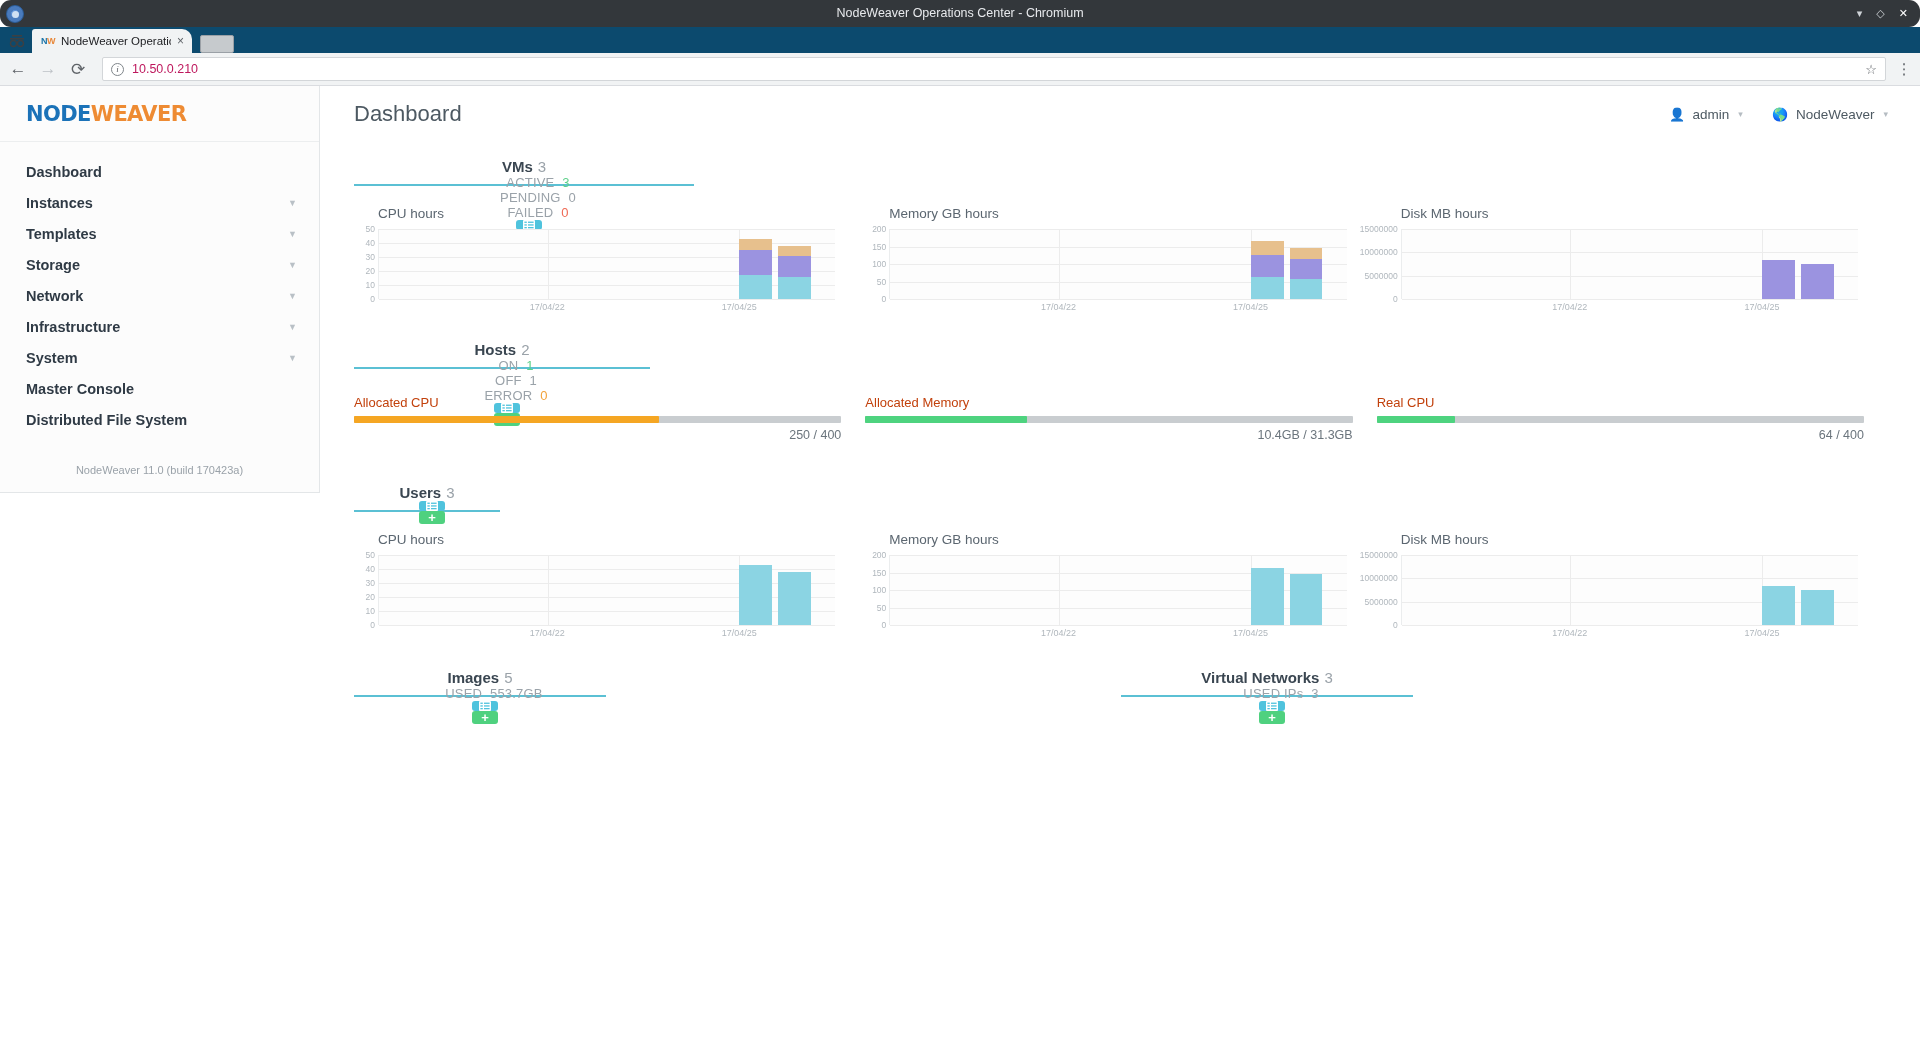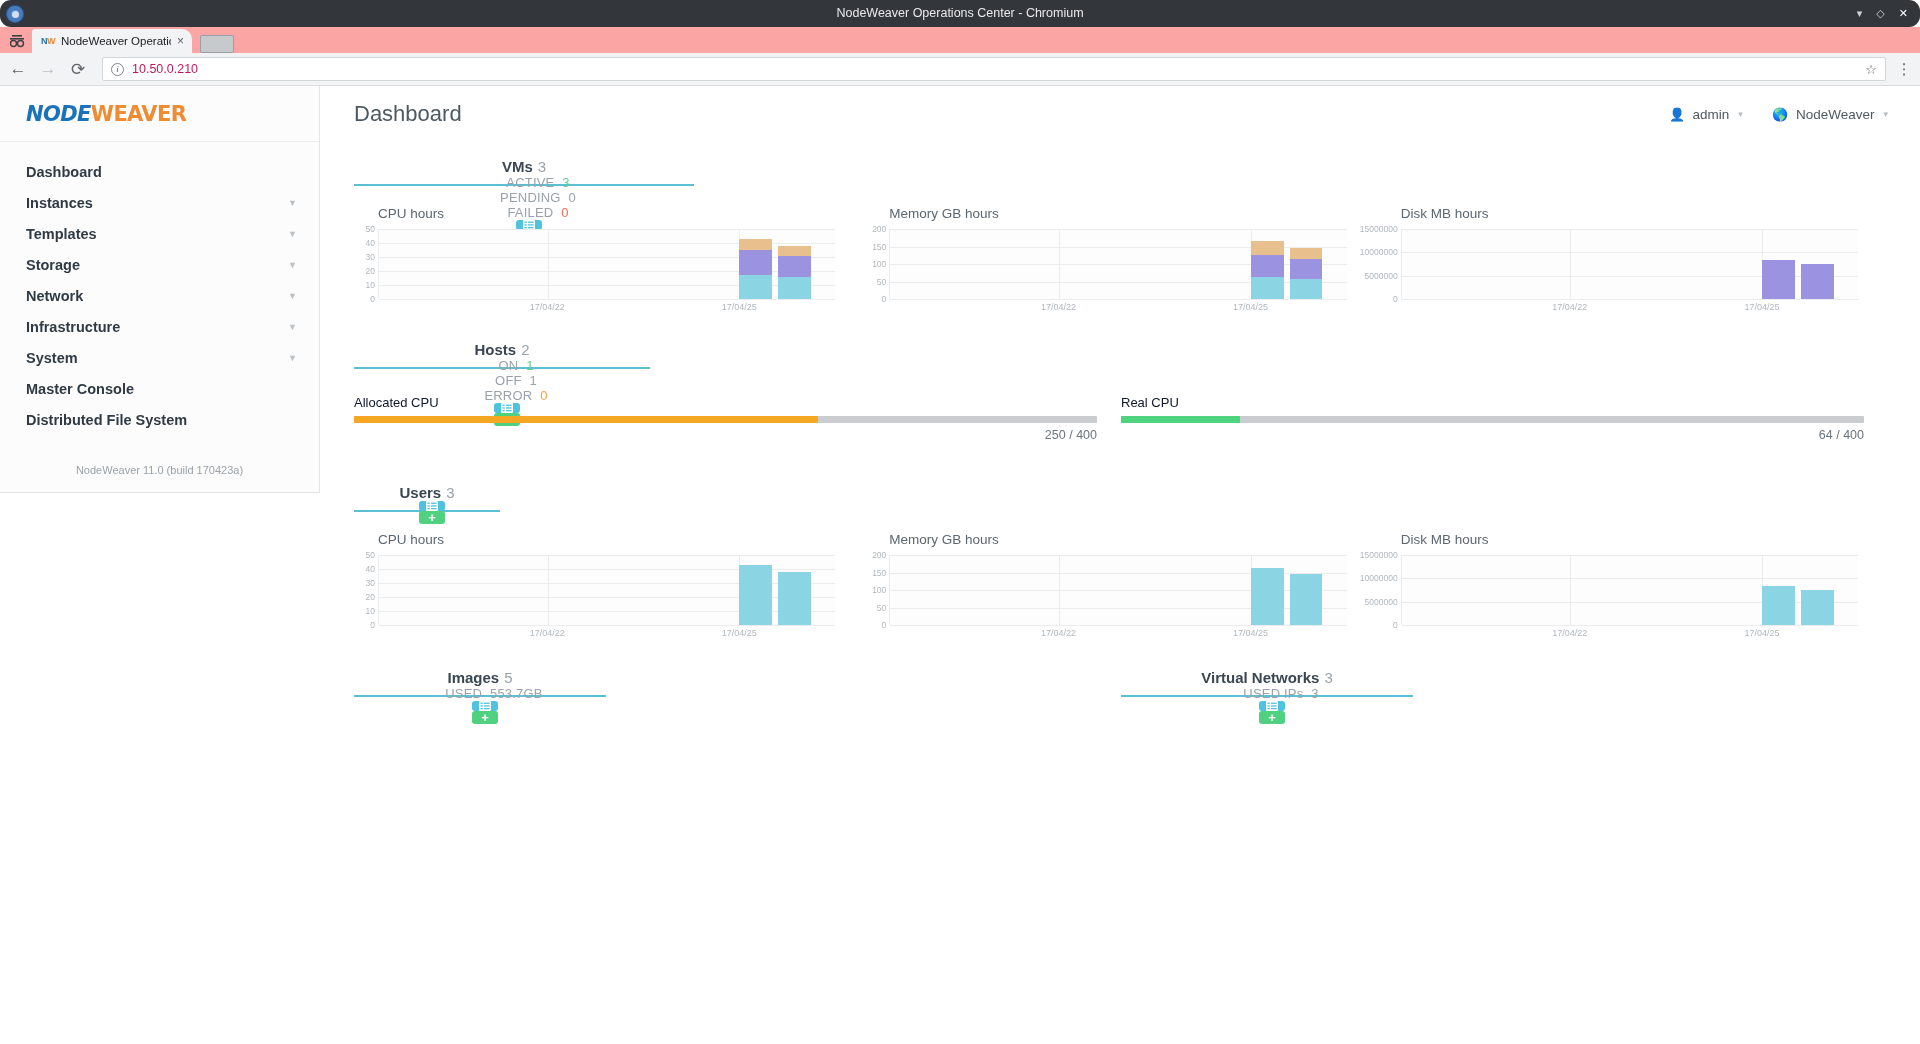--- a/index.html
+++ b/index.html
@@ -30,21 +30,21 @@
     color: #e8eaed; font-size: 12.5px; line-height: 27px;
   }
   .titlebar .winbtns {
     margin-left: auto; display: flex; align-items: center; gap: 14px;
     padding-right: 12px; z-index: 2;
   }
   .titlebar .winbtns span { color: #cfd3d7; font-size: 11px; line-height: 1; }
   .titlebar .winbtns .close { color: #ffffff; }
 
   .tabstrip {
-    height: 26px; background: #fca5a5; display: flex; align-items: flex-end;
+    height: 26px; background: #0c4a6e; display: flex; align-items: flex-end;
     padding-left: 2px; position: relative; text-align: center;
   }
   .tab-icon-left {
     width: 30px; height: 24px; display:flex; align-items:center; justify-content:center;
     color:#3c4043;
   }
   .tab {
     height: 24px; background: #f1f3f4; border-radius: 3px 10px 0 0;
     display: flex; align-items: center; gap: 6px; padding: 0 7px 0 9px;
     min-width: 160px; position: relative;
@@ -101,21 +101,21 @@
     border-bottom: 1px solid #e3e6e8;
   }
   .logo-wrap {
     height: 56px; display: flex; align-items: center; padding-left: 26px;
     border-bottom: 1px solid #eceeef;
   }
   .logo {
     font-size: 21px; font-weight: bold; letter-spacing: -0.6px;
     font-family: "DejaVu Sans", sans-serif;
   }
-  .logo .b { color: #1b72b8; font-style: italic; }
+  .logo .b { color: #1b72b8; }
   .logo .o { color: #ee8b33; }
   .nav { padding-top: 14px; flex: 1; }
   .nav-item {
     display: flex; align-items: center; padding: 0 22px 0 26px; height: 31px;
     font-size: 14.5px; color: #2f3a45; font-weight: bold;
   }
   .nav-item .chev {
     margin-left: auto; color: #b9c0c6; font-size: 9px;
   }
   .nav-footer {
@@ -192,21 +192,21 @@
     position: absolute; font-size: 9px; color: #b0b7bd; transform: translateX(-50%);
     top: 3px; white-space: nowrap;
   }
 
   
   .row-hosts { margin-top: 42px; }
   .bars {
     display: flex; margin-top: 26px; gap: 0;
   }
   .bar-col { flex: 1; padding-right: 24px; }
-  .bar-label { font-size: 13px; color: #0f172a; margin-bottom: 6px; }
+  .bar-label { font-size: 13px; color: #c2410c; margin-bottom: 6px; }
   .track { height: 7px; background: #c9cdd0; border-radius: 1px; position: relative; }
   .fill { height: 100%; border-radius: 1px; }
   .bar-val { font-size: 12.5px; color: #6b757d; text-align: right; margin-top: 5px; }
 
   .row-users { margin-top: 42px; }
   .row-bottom { margin-top: 44px; display: flex; }
   .bottom-col { width: 50%; padding-right: 60px; }
 
   
   .statusbar {
@@ -469,20 +469,27 @@
           </div>
         <div class="bars" id="gauges">
             <div class="bar-col">
               <div class="bar-label">Allocated CPU</div>
               <div class="track">
                 <div class="fill" style="width: 62.5%; background: rgb(245, 166, 35);"></div>
               </div>
               <div class="bar-val">250 / 400</div>
             </div>
             <div class="bar-col">
+              <div class="bar-label">Allocated Memory</div>
+              <div class="track">
+                <div class="fill" style="width: 33.2%; background: rgb(78, 211, 127);"></div>
+              </div>
+              <div class="bar-val">10.4GB / 31.3GB</div>
+            </div>
+            <div class="bar-col">
               <div class="bar-label">Real CPU</div>
               <div class="track">
                 <div class="fill" style="width: 16%; background: rgb(78, 211, 127);"></div>
               </div>
               <div class="bar-val">64 / 400</div>
             </div>
           </div>
       </div>
 
       <div class="row-users">

